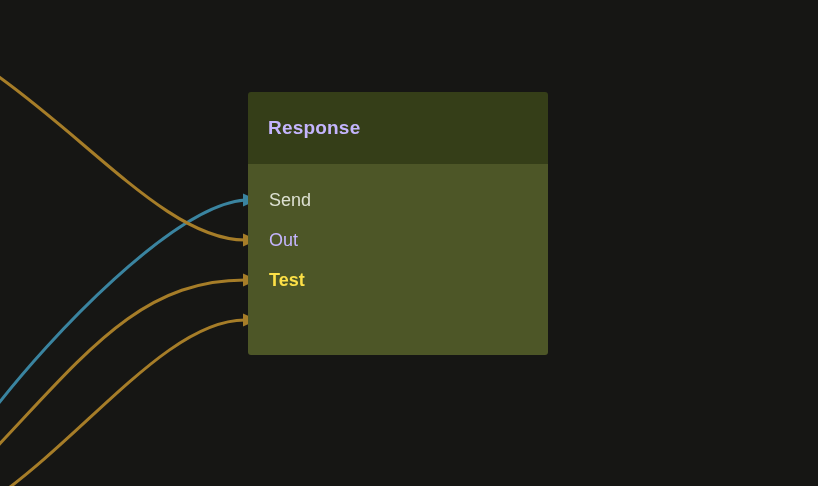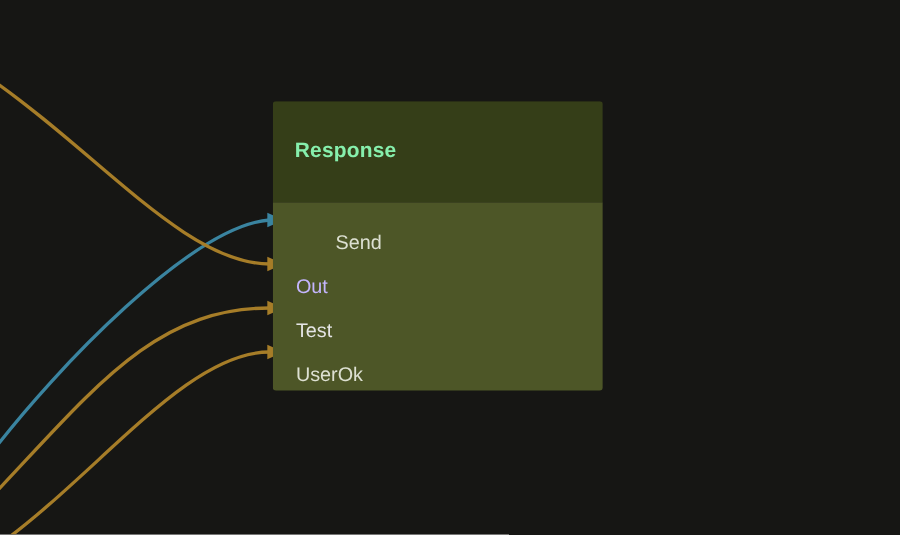--- a/index.html
+++ b/index.html
@@ -57,32 +57,29 @@
       <polygon points="258,200 243,193.5 243,206.5" fill="#3a84a0"></polygon>
       <path d="M -8,72 C 90,140 170,240 245,240" stroke="#a67d28"></path>
       <polygon points="258,240 243,233.5 243,246.5" fill="#a67d28"></polygon>
       <path d="M -8,452 C 85,354 140,280 245,280" stroke="#a67d28"></path>
       <polygon points="258,280 243,273.5 243,286.5" fill="#a67d28"></polygon>
       <path d="M -2,496 C 90,430 170,320 245,320" stroke="#a67d28"></path>
       <polygon points="258,320 243,313.5 243,326.5" fill="#a67d28"></polygon>
     </svg>
 
   <div class="node" style="left: 248px; top: 92px; width: 300px; height: 263px;">
-    <div class="node-header" style="height: 92px; background: rgb(53, 62, 24); color: #86efac;">
+    <div class="node-header" style="height: 72px; background: rgb(53, 62, 24); color: #c4b5fd;">
       <span>Response</span>
     </div>
     <div class="node-body" style="background: rgb(77, 86, 39); height: 191px;">
-        <div class="port-row" style="height: 40px; margin-left: 36px;">
+        <div class="port-row" style="height: 40px;">
           <span style="color: rgb(221, 224, 210);">Send</span>
         </div>
         <div class="port-row" style="height: 40px;">
           <span style="color: #c4b5fd;">Out</span>
         </div>
         <div class="port-row" style="height: 40px;">
-          <span style="color: #e5e5e5;">Test</span>
-        </div>
-        <div class="port-row" style="height: 40px;">
-          <span style="color: rgb(221, 224, 210);">UserOk</span>
+          <span style="color: #fde047; font-weight: bold;">Test</span>
         </div>
       </div>
   </div>
 
 </div>
 
 </body></html>

